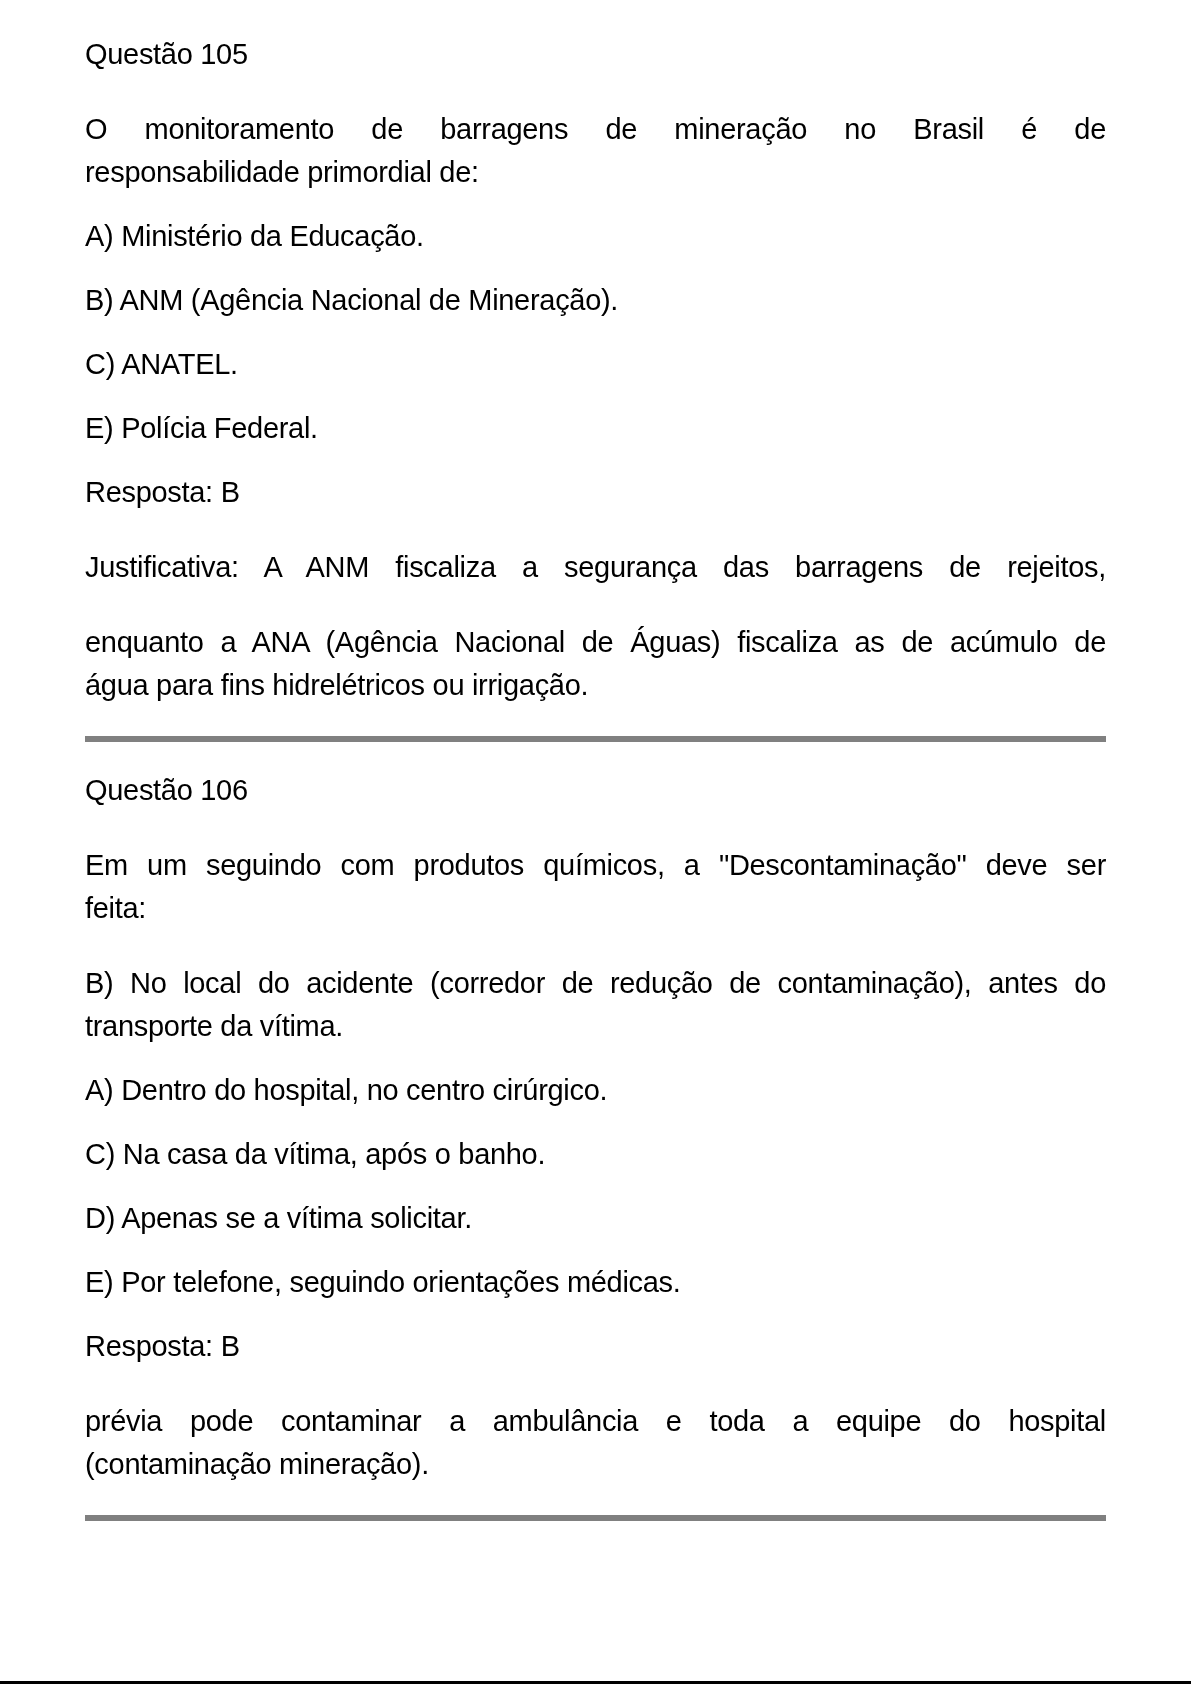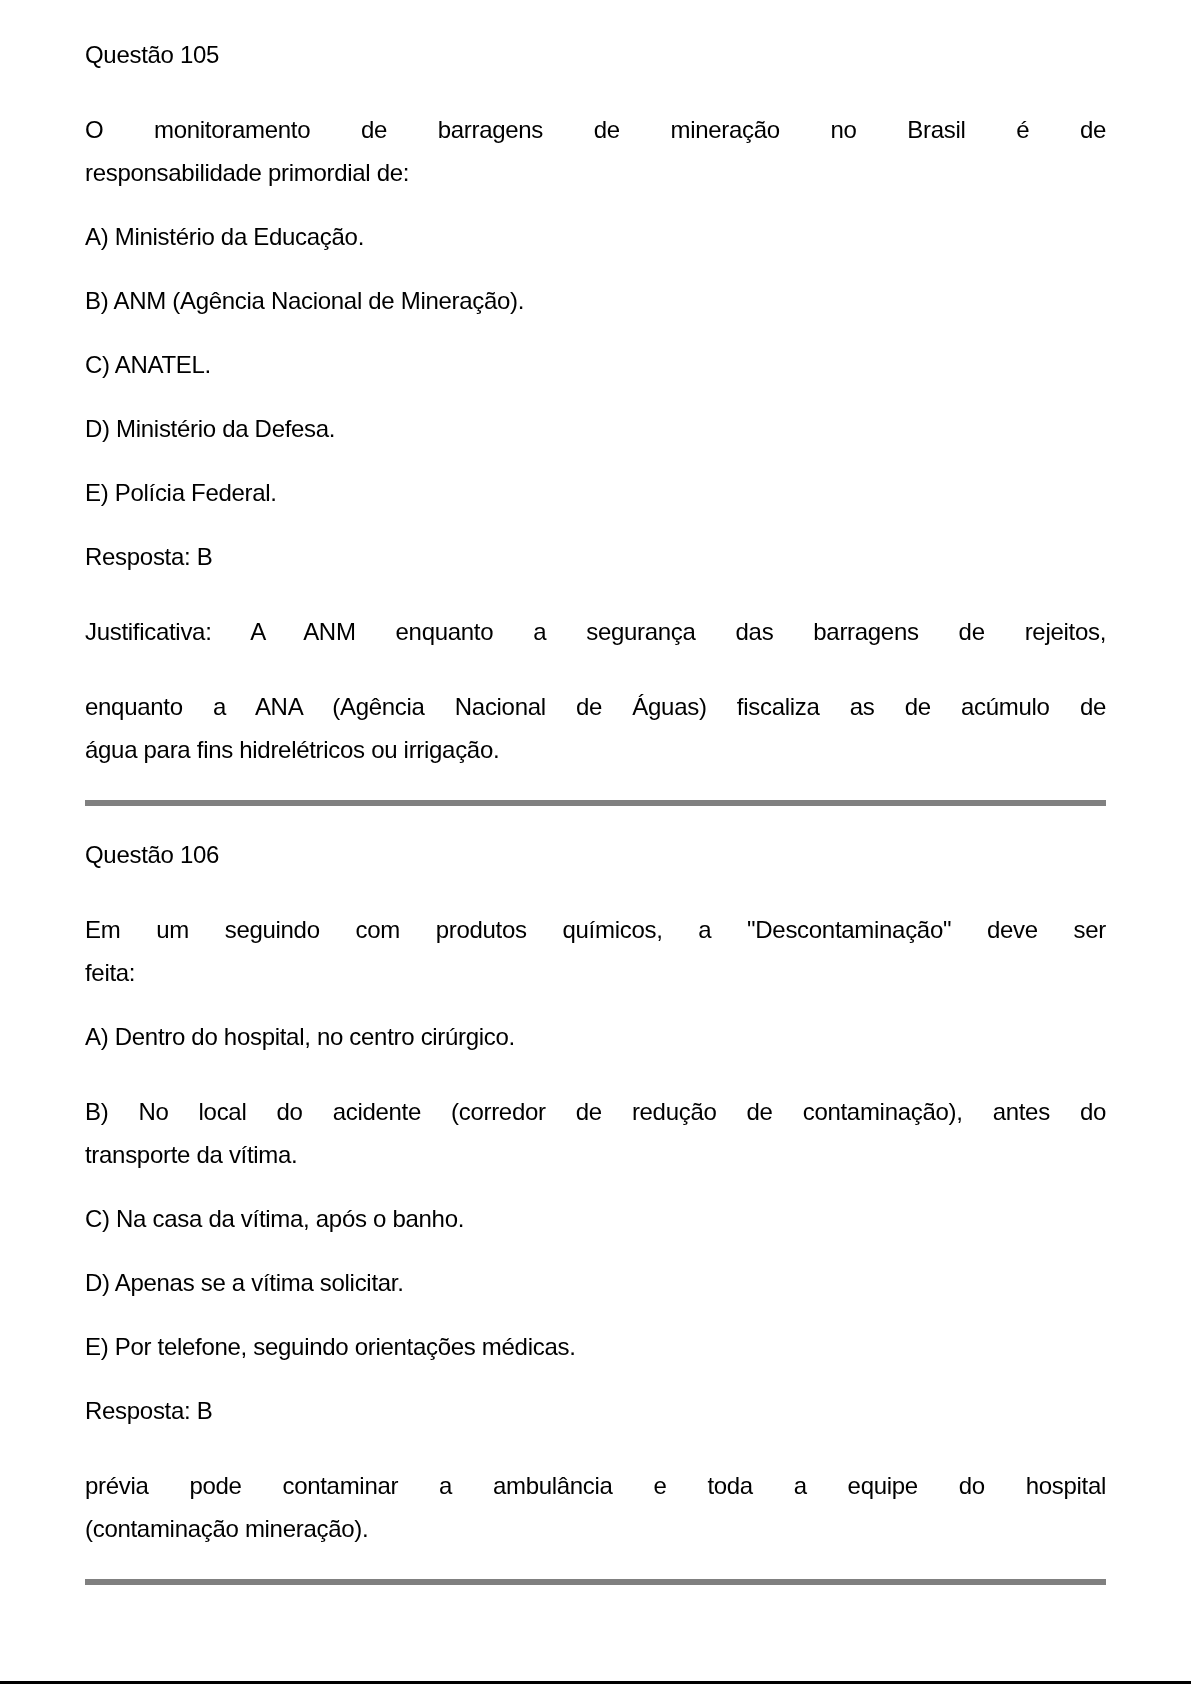--- a/index.html
+++ b/index.html
@@ -13,21 +13,21 @@
     color: #000000;
   }
   .content {
     position: absolute;
     left: 85px;
     right: 85px;
     top: 33px;
   }
   .para {
     margin: 0 0 21px 0;
-    font-size: 24px;
+    font-size: 29px;
     line-height: 43px;
     letter-spacing: -0.3px;
   }
   .line { display: block; }
   .jline {
     text-align: justify;
     text-align-last: justify;
     margin-top: 32px;
   }
   .divider {
@@ -54,48 +54,47 @@
     <p class="para">Questão 105</p>
 
     <p class="para">
       <span class="line jline">O monitoramento de barragens de mineração no Brasil é de</span>
       <span class="line">responsabilidade primordial de:</span>
     </p>
 
     <p class="para">A) Ministério da Educação.</p>
     <p class="para">B) ANM (Agência Nacional de Mineração).</p>
     <p class="para">C) ANATEL.</p>
-    <p class="para">D) Ministério da Defesa.</p>
     <p class="para">E) Polícia Federal.</p>
 
     <p class="para">Resposta: B</p>
 
     <p class="para">
-      <span class="line jline">Justificativa: A ANM enquanto a segurança das barragens de rejeitos,</span>
+      <span class="line jline">Justificativa: A ANM fiscaliza a segurança das barragens de rejeitos,</span>
       <span class="line jline">enquanto a ANA (Agência Nacional de Águas) fiscaliza as de acúmulo de</span>
       <span class="line">água para fins hidrelétricos ou irrigação.</span>
     </p>
   </section>
 
   <hr class="divider">
 
   <section>
     <p class="para">Questão 106</p>
 
     <p class="para">
       <span class="line jline">Em um seguindo com produtos químicos, a "Descontaminação" deve ser</span>
       <span class="line">feita:</span>
     </p>
 
-    <p class="para">A) Dentro do hospital, no centro cirúrgico.</p>
-
     <p class="para">
       <span class="line jline">B) No local do acidente (corredor de redução de contaminação), antes do</span>
       <span class="line">transporte da vítima.</span>
     </p>
+
+    <p class="para">A) Dentro do hospital, no centro cirúrgico.</p>
 
     <p class="para">C) Na casa da vítima, após o banho.</p>
     <p class="para">D) Apenas se a vítima solicitar.</p>
     <p class="para">E) Por telefone, seguindo orientações médicas.</p>
 
     <p class="para">Resposta: B</p>
 
     <p class="para">
       <span class="line jline">prévia pode contaminar a ambulância e toda a equipe do hospital</span>
       <span class="line">(contaminação mineração).</span>

